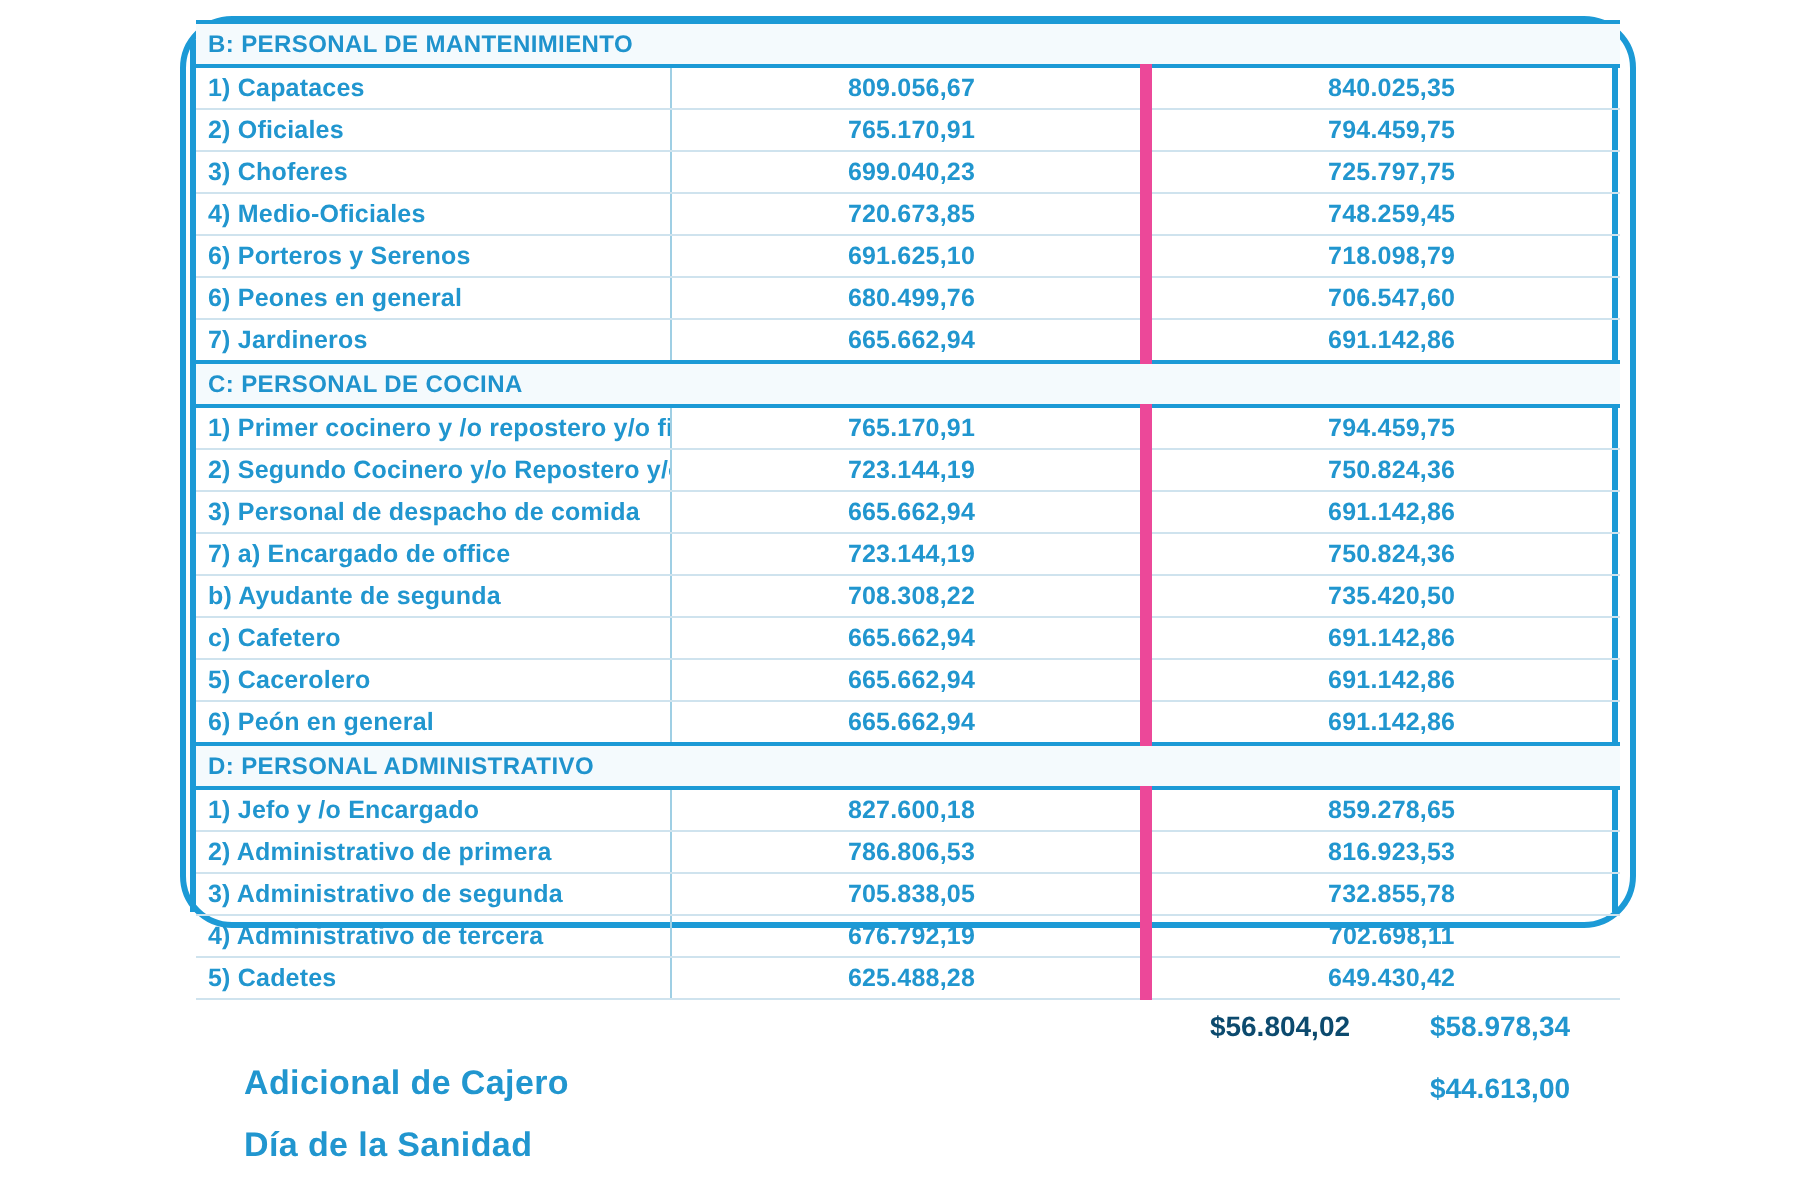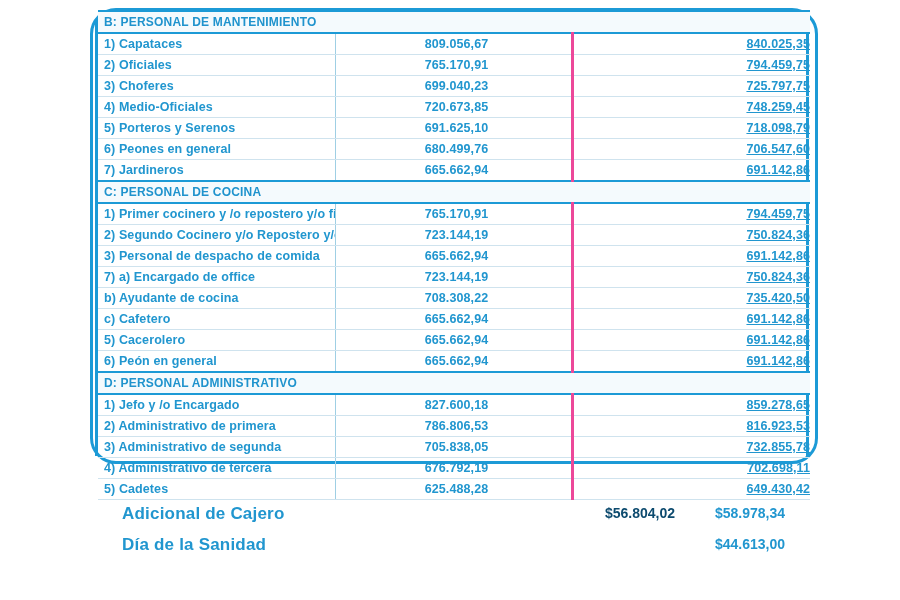--- a/index.html
+++ b/index.html
@@ -55,22 +55,22 @@
     color: #2196cf;
     border-bottom: 1px solid #cfe3ee;
     white-space: nowrap;
     overflow: hidden;
     letter-spacing: 0.1px;
   }
 
   td.col-label   { width: 488px; }
   td.col-a       { width: 112px; text-align: center;
                    border-left: 1px solid #9fcfe4; }
-  td.col-b       { width: 112px; text-align: right;
-                   border-left: 3px solid #ec4899; text-decoration: underline; }
+  td.col-b       { width: 112px; text-align: center;
+                   border-left: 6px solid #ec4899; }
 
   
   tr.section td {
     font-size: 12px;
     font-weight: bold;
     color: #1f93cd;
     letter-spacing: 0.2px;
     border-top: 2px solid #1c9ad6;
     border-bottom: 2px solid #1c9ad6;
     border-left: none;
@@ -100,20 +100,21 @@
     line-height: 31px;
   }
 
   .footer-label {
     position: absolute;
     left: 122px;
     font-size: 17px;
     font-weight: bold;
     color: #2196cf;
     letter-spacing: 0.2px;
+    margin-top: 28px;
   }
 
   .footer-v1 {
     position: absolute;
     left: 588px;
     width: 104px;
     text-align: center;
     font-size: 14px;
     font-weight: bold;
     color: #0c4a6e;
@@ -159,21 +160,21 @@
             <td class="col-label">3) Choferes</td>
             <td class="col-a">699.040,23</td>
             <td class="col-b">725.797,75</td>
           </tr>
           <tr>
             <td class="col-label">4) Medio-Oficiales</td>
             <td class="col-a">720.673,85</td>
             <td class="col-b">748.259,45</td>
           </tr>
           <tr>
-            <td class="col-label">5) Porteros y Serenos</td>
+            <td class="col-label">6) Porteros y Serenos</td>
             <td class="col-a">691.625,10</td>
             <td class="col-b">718.098,79</td>
           </tr>
           <tr>
             <td class="col-label">6) Peones en general</td>
             <td class="col-a">680.499,76</td>
             <td class="col-b">706.547,60</td>
           </tr>
           <tr>
             <td class="col-label">7) Jardineros</td>
@@ -197,21 +198,21 @@
             <td class="col-label">3) Personal de despacho de comida</td>
             <td class="col-a">665.662,94</td>
             <td class="col-b">691.142,86</td>
           </tr>
           <tr>
             <td class="col-label">7) a) Encargado de office</td>
             <td class="col-a">723.144,19</td>
             <td class="col-b">750.824,36</td>
           </tr>
           <tr>
-            <td class="col-label">b) Ayudante de cocina</td>
+            <td class="col-label">b) Ayudante de segunda</td>
             <td class="col-a">708.308,22</td>
             <td class="col-b">735.420,50</td>
           </tr>
           <tr>
             <td class="col-label">c) Cafetero</td>
             <td class="col-a">665.662,94</td>
             <td class="col-b">691.142,86</td>
           </tr>
           <tr>
             <td class="col-label">5) Cacerolero</td>

